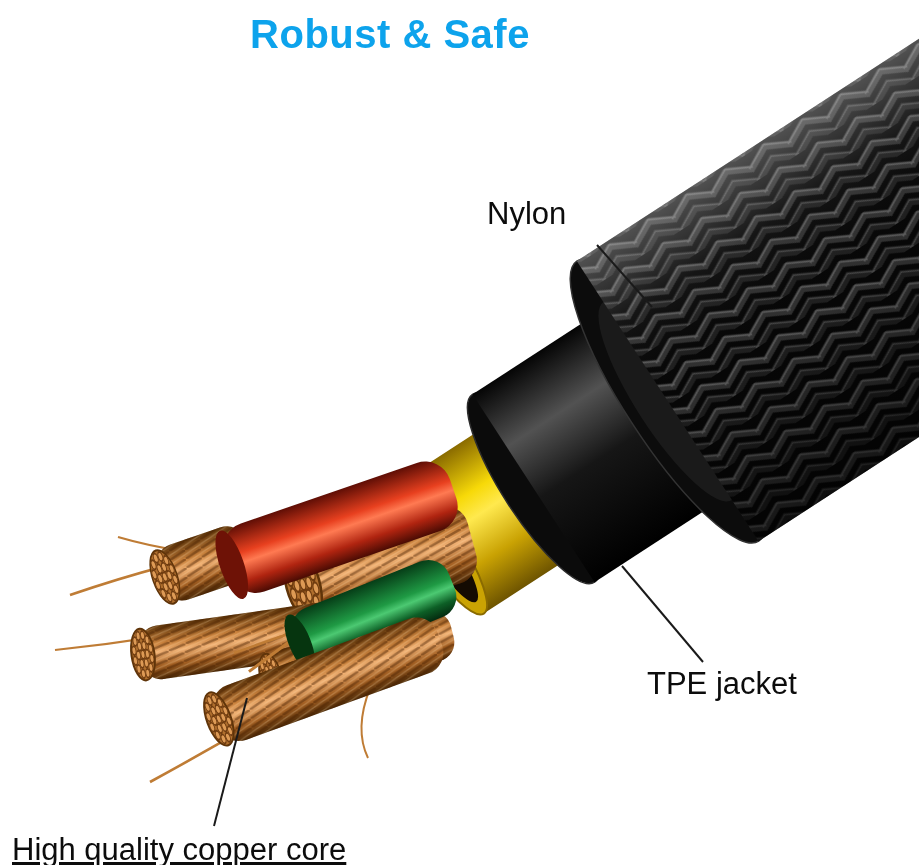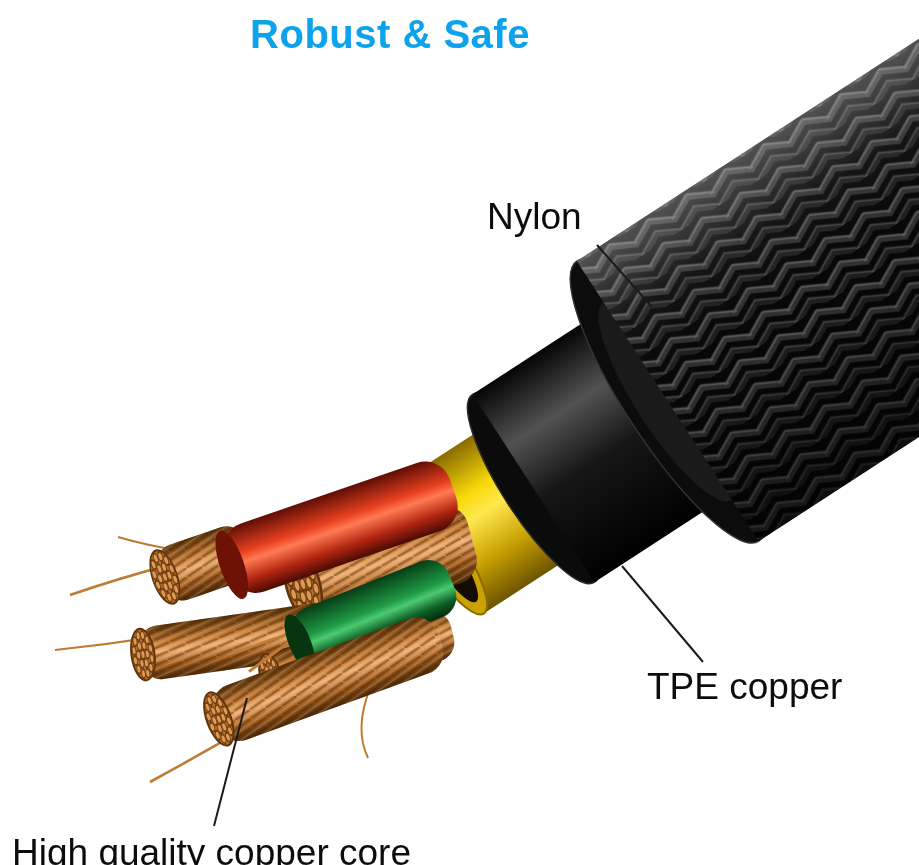--- a/index.html
+++ b/index.html
@@ -9,21 +9,21 @@
     font-family:"Liberation Sans",sans-serif;
     padding-left:28px;
   }
   .stage svg{position:absolute;left:0;top:0;}
   .title{
     position:absolute;top:2px;left:180px;width:420px;text-align:center;
     font-size:40px;font-weight:700;color:var(--accent,#0da3ec);
     letter-spacing:0.5px;
   }
   .ann{
-    position:absolute;font-size:37px;color:var(--label_text,#0c0c0c);
+    position:absolute;font-size:31px;color:var(--label_text,#0c0c0c);
     white-space:nowrap;
     text-align:right;
   }
   .ann-nylon{left:487px;top:186px;}
   .ann-tpe{left:647px;top:656px;}
   .ann-copper{left:12px;top:822px;text-decoration:underline;}
 </style>
 </head>
 <body>
 
@@ -191,15 +191,15 @@
 
     <g stroke="#1a1a1a" stroke-width="2">
       <line x1="597" y1="235" x2="652" y2="297"></line>
       <line x1="622" y1="556" x2="703" y2="652"></line>
       <line x1="247" y1="688" x2="214" y2="816"></line>
     </g>
   </svg>
 
   <div class="title">Robust &amp; Safe</div>
   <div class="ann ann-nylon">Nylon</div>
-  <div class="ann ann-tpe">TPE copper</div>
+  <div class="ann ann-tpe">TPE jacket</div>
   <div class="ann ann-copper">High quality copper core</div>
 </div>
 
 </body></html>

